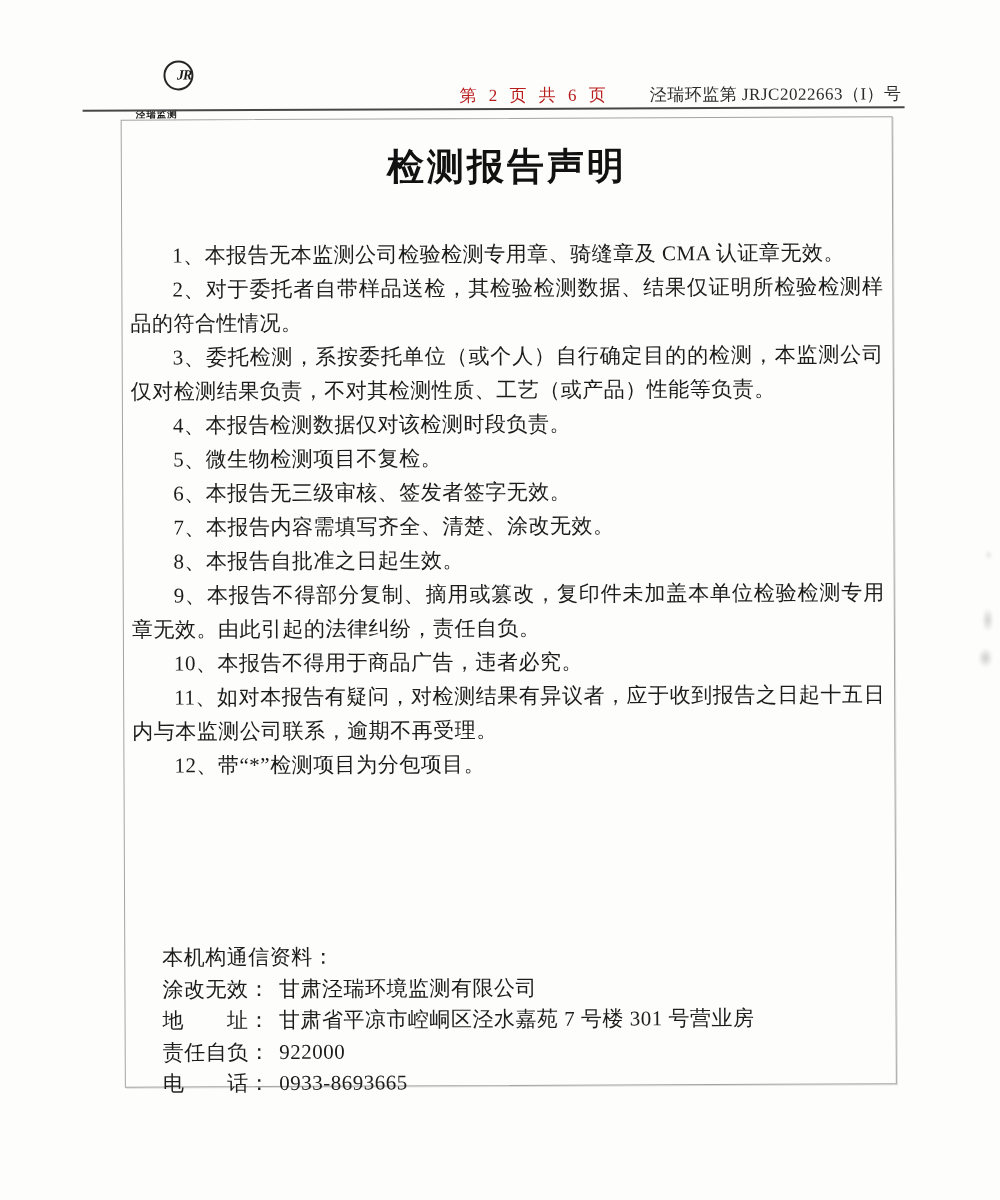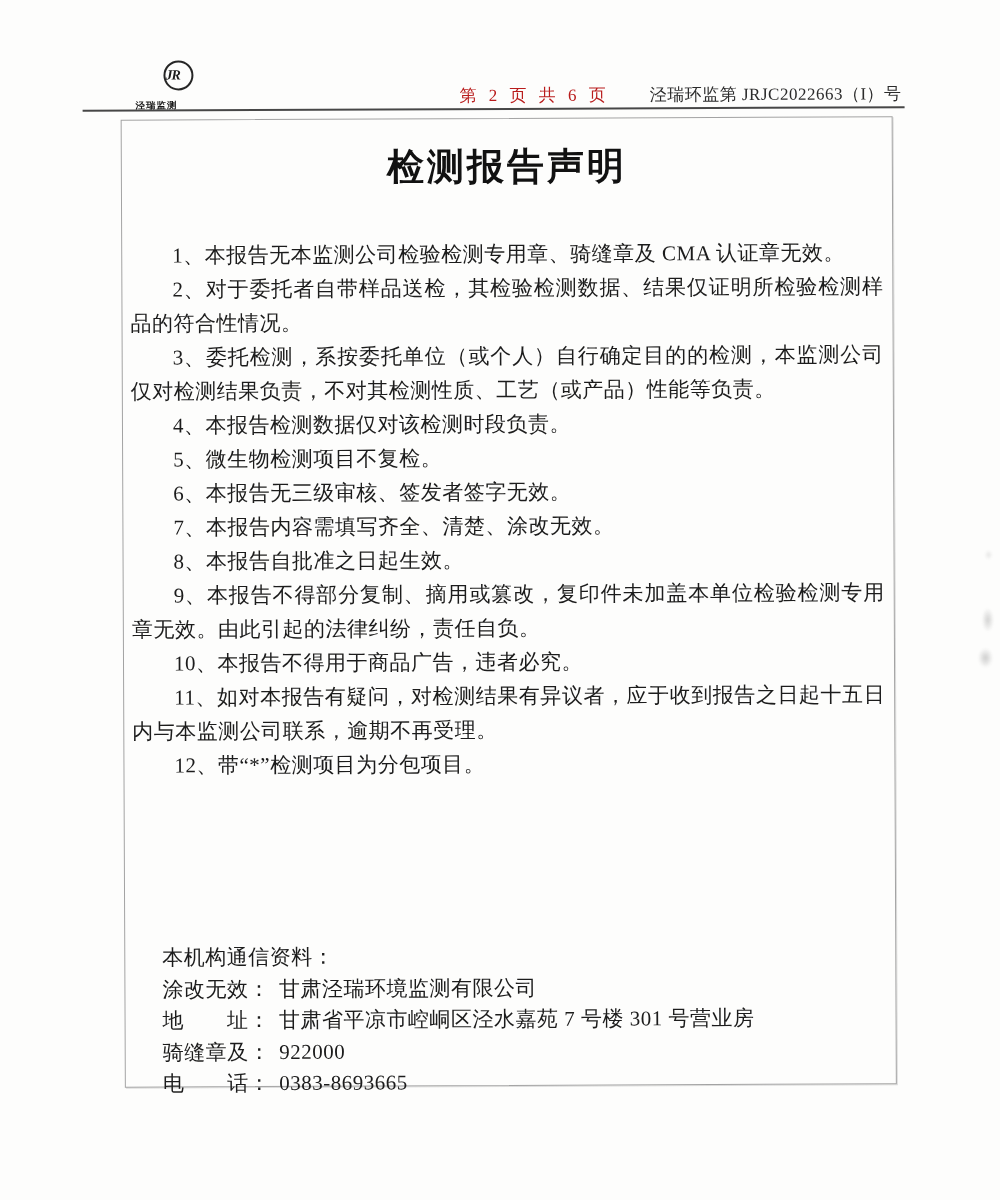--- a/index.html
+++ b/index.html
@@ -25,29 +25,29 @@
 
   
   .logo {
     position: absolute; left: 122px; top: 59px;
     display: flex; flex-direction: column; align-items: center;
     color: #1c1c1c;
   }
   .logo-circle {
     width: 30px; height: 30px;
     border: 2.5px solid #262626; border-radius: 50%;
-    display: flex; align-items: center; justify-content: flex-start;
+    display: flex; align-items: center; justify-content: flex-end;
     font-family: "Liberation Serif", serif;
     font-weight: bold; font-style: italic;
     font-size: 14px; letter-spacing: -1px;
     color: #1a1a1a;
     margin-left: 44px;
   }
   .logo-caption {
-    margin-top: 9px;
+    margin-top: 18px;
     font-family: "Liberation Sans", "DejaVu Sans", sans-serif;
     font-weight: bold; font-size: 9.5px; letter-spacing: 1px;
     color: #161616; white-space: nowrap;
     transform: scaleY(0.95);
   }
   .page-info {
     position: absolute; left: 462px; top: 84px;
     font-size: 17px; letter-spacing: 2.5px; word-spacing: 3px;
     color: #b91c1c; white-space: nowrap;
   }
@@ -151,24 +151,24 @@
 
       <div class="contact">
         <p>本机构通信资料：</p>
         <p class="contact-row">
           <span class="label">涂改无效：</span><span class="value">甘肃泾瑞环境监测有限公司</span>
         </p>
         <p class="contact-row">
           <span class="label">地　　址：</span><span class="value">甘肃省平凉市崆峒区泾水嘉苑 7 号楼 301 号营业房</span>
         </p>
         <p class="contact-row">
-          <span class="label">骑缝章及：</span><span class="value">922000</span>
+          <span class="label">责任自负：</span><span class="value">922000</span>
         </p>
         <p class="contact-row">
-          <span class="label">电　　话：</span><span class="value">0383-8693665</span>
+          <span class="label">电　　话：</span><span class="value">0933-8693665</span>
         </p>
       </div>
     </div>
 
     <div class="smudge s1"></div>
     <div class="smudge s2"></div>
     <div class="smudge s3"></div>
   </div>
 </div>
 

